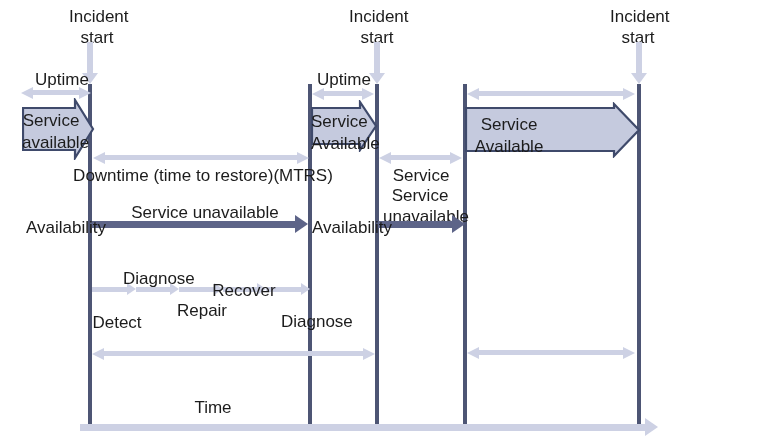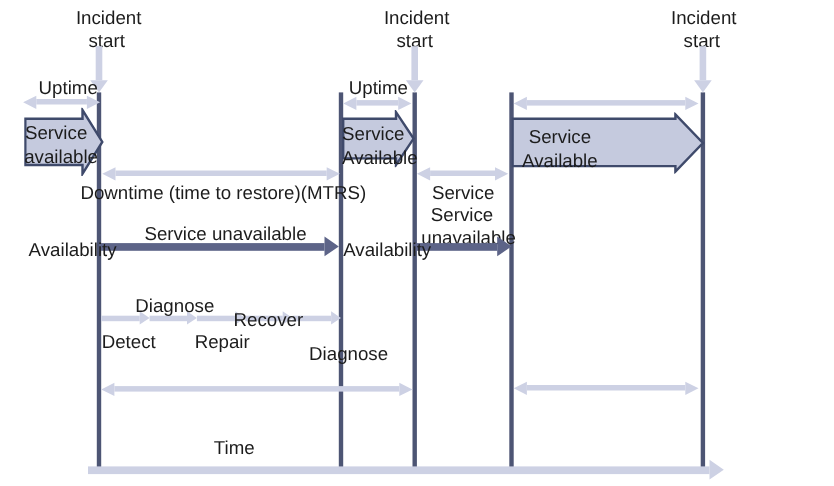--- a/index.html
+++ b/index.html
@@ -169,21 +169,21 @@
         <div class="shaft"></div>
         <div class="head"></div>
       </div>
     <div class="step">
         <div class="shaft"></div>
         <div class="head"></div>
       </div>
   </div>
   <div class="lbl" style="left:123px;top:268px;width:70px">Diagnose</div>
   <div class="lbl" style="left:209px;top:280px;width:70px">Recover</div>
-  <div class="lbl" style="left:87px;top:300px;width:60px">Detect</div>
+  <div class="lbl" style="left:87px;top:312px;width:60px">Detect</div>
   <div class="lbl" style="left:172px;top:300px;width:60px">Repair</div>
   <div class="lbl" style="left:281px;top:311px;width:60px">Diagnose</div>
 
   <div class="darrow" style="left:92px;top:347px;width:283px">
       <div class="head-l"></div>
       <div class="shaft"></div>
       <div class="head-r"></div>
     </div>
 
   <div class="darrow" style="left:467px;top:346px;width:168px">

